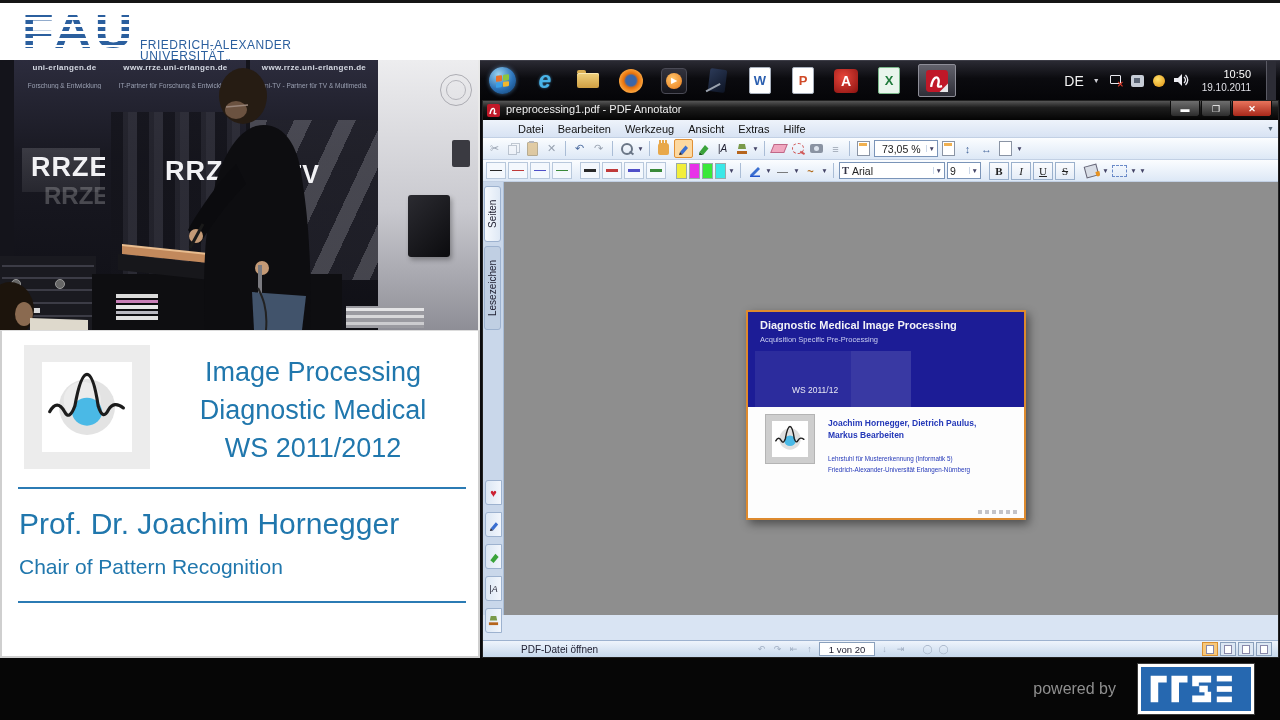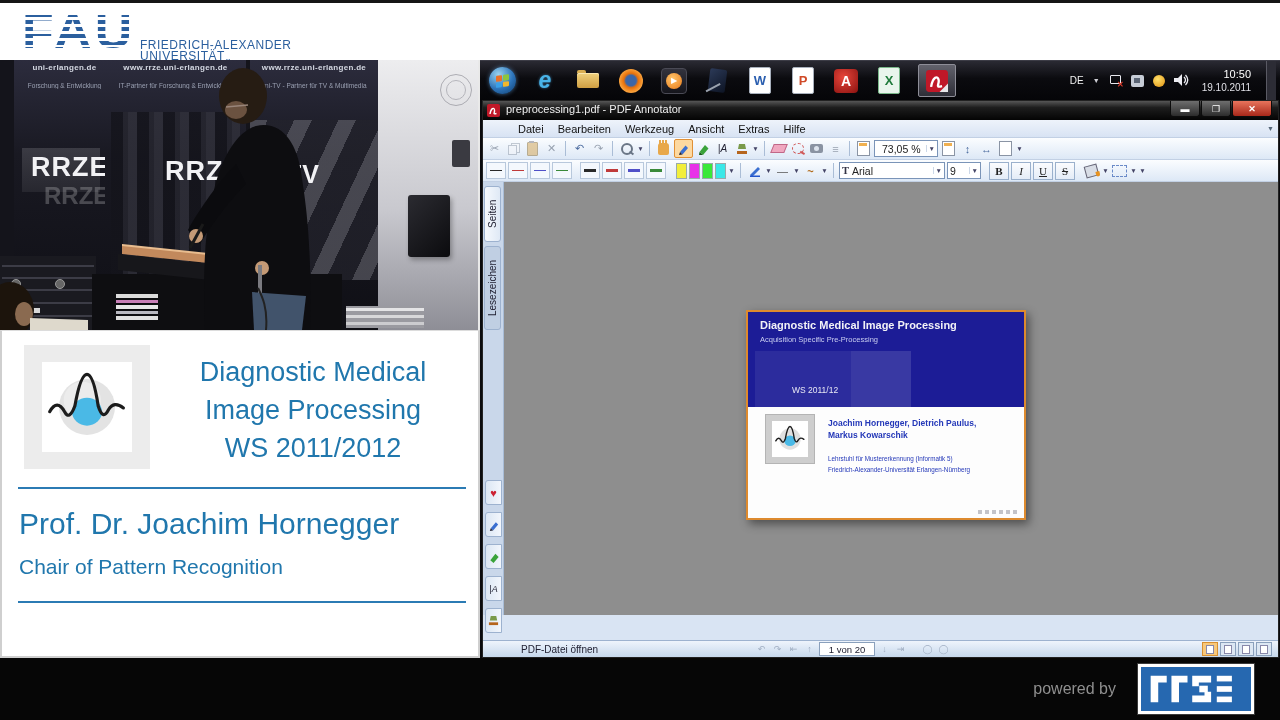--- a/index.html
+++ b/index.html
@@ -81,21 +81,21 @@
   .ic-book{width:17px;height:23px;background:linear-gradient(135deg,#2c3a58,#0d1424);border-radius:2px;transform:rotate(7deg);position:relative;}
   .ic-book::after{content:"";position:absolute;left:-3px;bottom:3px;width:16px;height:2px;background:#9aa2ae;transform:rotate(-35deg);}
   .doc{width:20px;height:25px;background:#fff;border:1px solid #a8b0bc;border-radius:2px;
       display:flex;align-items:center;justify-content:center;font-weight:bold;font-size:13px;}
   .doc.word{color:#2b5fb0;} .doc.ppt{color:#d04a28;} .doc.xls{background:#e9f5ec;border-color:#7ab88a;color:#1f7a3a;}
   .ic-acro{width:24px;height:24px;border-radius:4px;background:radial-gradient(circle at 40% 35%,#e8453a,#8a1210);
       display:flex;align-items:center;justify-content:center;color:#fff;font-weight:bold;font-size:14px;}
   .pdfann-btn{width:36px;height:31px;background:linear-gradient(#62626c,#2e2e37);border:1px solid #8e8e98;
       border-radius:2px;display:flex;align-items:center;justify-content:center;}
   .tray{margin-left:auto;display:flex;align-items:center;gap:9px;color:#fff;padding-right:4px;}
-  .lang{font-size:10px;color:#f2f2f2;}
+  .lang{font-size:14px;color:#f2f2f2;}
   .tiny-arrow{font-size:7px;color:#cfcfd6;}
   .flagico{position:relative;width:13px;height:12px;}
   .flagico::before{content:"";position:absolute;left:1px;top:0;width:9px;height:7px;border:1.5px solid #e8e8ee;border-radius:1px;}
   .flagico::after{content:"✕";position:absolute;right:-2px;bottom:-2px;font-size:8px;color:#e03a2a;font-weight:bold;}
   .actico{width:13px;height:12px;background:#c6ccd6;border-radius:2px;position:relative;}
   .actico::before{content:"";position:absolute;left:3px;top:3px;width:6px;height:5px;background:#5a6474;}
   .sunico{width:12px;height:12px;border-radius:50%;background:radial-gradient(circle at 40% 35%,#ffe06a,#e09010);}
   .clock{text-align:right;line-height:13px;margin-left:4px;}
   .clock .t{font-size:11px;color:#fff;} .clock .d{font-size:10px;color:#e0e0e6;}
   .sliver{width:9px;height:40px;background:#2c2c35;border-left:1px solid #5a5a64;margin-left:6px;}
@@ -303,22 +303,22 @@
       <div class="logo-inner">
         <svg width="84" height="84" viewBox="0 0 90 90">
           <circle cx="45" cy="45" r="30" fill="#e3e3e3"></circle>
           <circle cx="40" cy="38" r="20" fill="#ececec"></circle>
           <ellipse cx="45" cy="50" rx="16" ry="15" fill="#4ab9e6"></ellipse>
           <path d="M5 50 Q13 36 21 50 Q26 60 32 44 Q38 10 45 10 Q52 10 57 44 Q62 60 68 48 Q74 38 84 46" stroke="#1c1c1c" stroke-width="3.4" fill="none" stroke-linecap="round"></path>
         </svg>
       </div>
     </div>
     <div class="course-title">
+      <div>Image Processing</div>
       <div>Diagnostic Medical</div>
-      <div>Image Processing</div>
       <div>WS 2011/2012</div>
     </div>
     <div class="rule rule1"></div>
     <div class="prof">Prof. Dr. Joachim Hornegger</div>
     <div class="chair">Chair of Pattern Recognition</div>
     <div class="rule rule2"></div>
   </aside>
 
   <section class="desktop">
 
@@ -594,21 +594,21 @@
                 <div class="mini-inner">
                   <svg width="32" height="32" viewBox="0 0 90 90">
                     <circle cx="45" cy="45" r="30" fill="#e0e0e0"></circle>
                     <ellipse cx="45" cy="50" rx="16" ry="15" fill="#4ab9e6"></ellipse>
                     <path d="M5 50 Q13 36 21 50 Q26 60 32 44 Q38 10 45 10 Q52 10 57 44 Q62 60 68 48 Q74 38 84 46" stroke="#1c1c1c" stroke-width="4" fill="none" stroke-linecap="round"></path>
                   </svg>
                 </div>
               </div>
               <div class="authors">
                 <div>Joachim Hornegger,   Dietrich   Paulus,</div>
-                <div>Markus Kowarschik</div>
+                <div>Markus Bearbeiten</div>
               </div>
               <div class="chair-de">Lehrstuhl für Mustererkennung (Informatik 5)</div>
               <div class="uni-de">Friedrich-Alexander-Universität Erlangen-Nürnberg</div>
               <div class="slide-nav">
                 <i></i>
                   <i></i>
                   <i></i>
                   <i></i>
                   <i></i>
                   <i></i>

